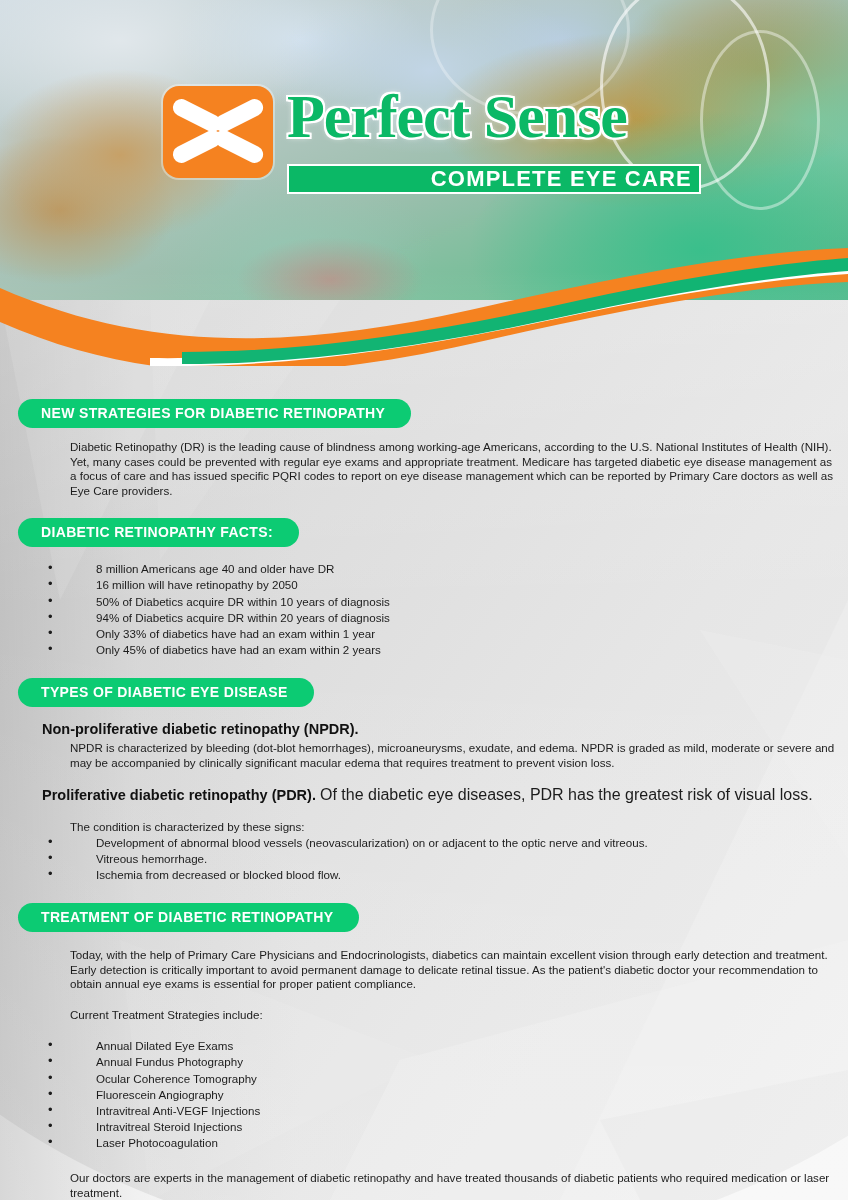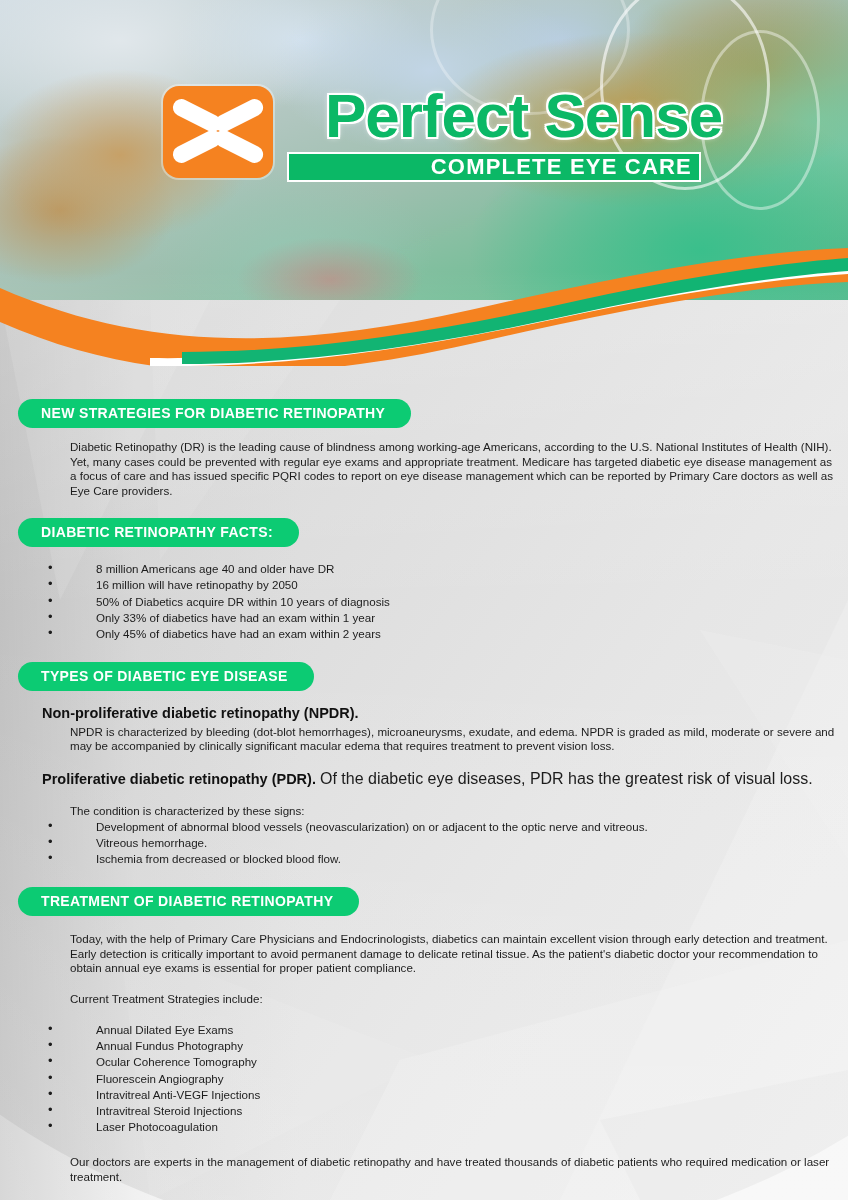--- a/index.html
+++ b/index.html
@@ -92,35 +92,34 @@
     border-radius: 9px;
     height: 17px;
   }
   .logo-mark i.a { width: 52px; left: 8px;  top: 21px; transform: rotate(27deg);  }
   .logo-mark i.b { width: 52px; left: 50px; top: 21px; transform: rotate(-27deg); }
   .logo-mark i.c { width: 52px; left: 8px;  top: 52px; transform: rotate(-27deg); }
   .logo-mark i.d { width: 52px; left: 50px; top: 52px; transform: rotate(27deg);  }
 
   .logo-text { margin-left: 14px; position: relative; top: -2px; }
   .logo-word {
-    font-family: Liberation Sans, sans-serif;
+    font-family: Liberation Serif, serif;
     font-weight: bold;
     font-size: 62px;
     line-height: 64px;
     letter-spacing: -1px;
     color: #0bb866;
     text-shadow:
        2px 0 0 #fff, -2px 0 0 #fff, 0 2px 0 #fff, 0 -2px 0 #fff,
        2px 2px 0 #fff, -2px 2px 0 #fff, 2px -2px 0 #fff, -2px -2px 0 #fff,
        0 0 6px rgba(255,255,255,.85);
     white-space: nowrap;
-    margin-left: 38px;
   }
   .logo-bar {
-    margin-top: 4px;
+    margin-top: 16px;
     background: #0bb866;
     border: 2px solid #ffffff;
     height: 30px;
     width: 414px;
     display: flex;
     align-items: center;
     justify-content: flex-end;
     padding-right: 7px;
   }
   .logo-sub {
@@ -304,20 +303,21 @@
     <div class="sp20"></div>
 
     <div class="pill-wrap">
       <span class="pill">DIABETIC RETINOPATHY FACTS:</span>
     </div>
     <div class="sp14"></div>
     <ul class="bul">
       <li>8 million Americans age 40 and older have DR</li>
       <li>16 million will have retinopathy by 2050</li>
       <li>50% of Diabetics acquire DR within 10 years of diagnosis</li>
+      <li>94% of Diabetics acquire DR within 20 years of diagnosis</li>
       <li>Only 33% of diabetics have had an exam within 1 year</li>
       <li>Only 45% of diabetics have had an exam within 2 years</li>
     </ul>
 
     <div class="sp20"></div>
 
     <div class="pill-wrap">
       <span class="pill">TYPES OF DIABETIC EYE DISEASE</span>
     </div>
     <div class="sp14"></div>

